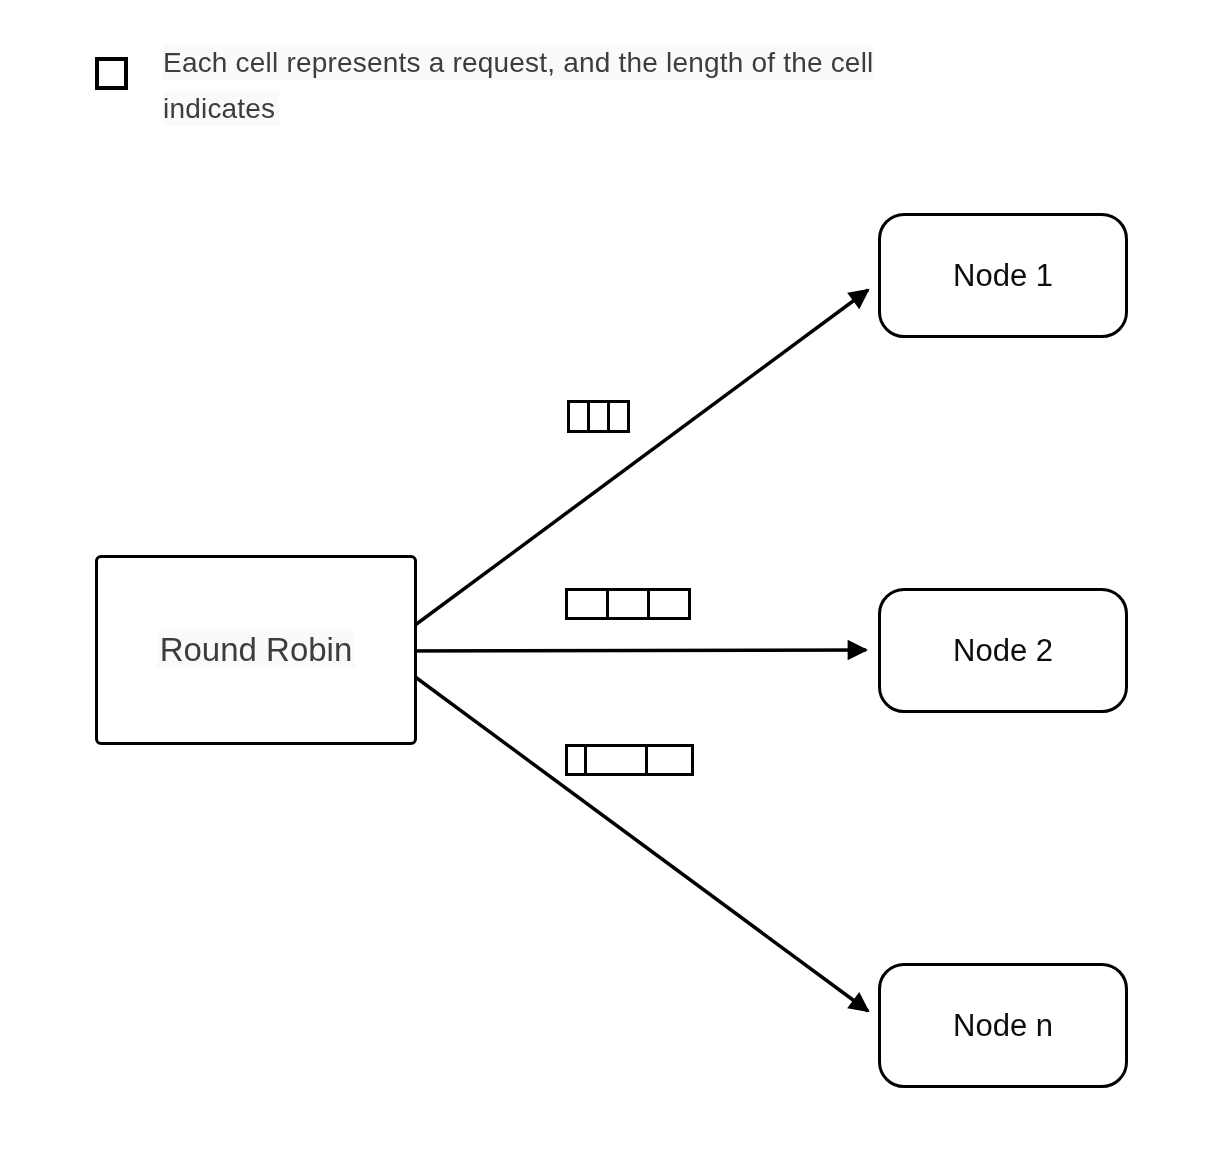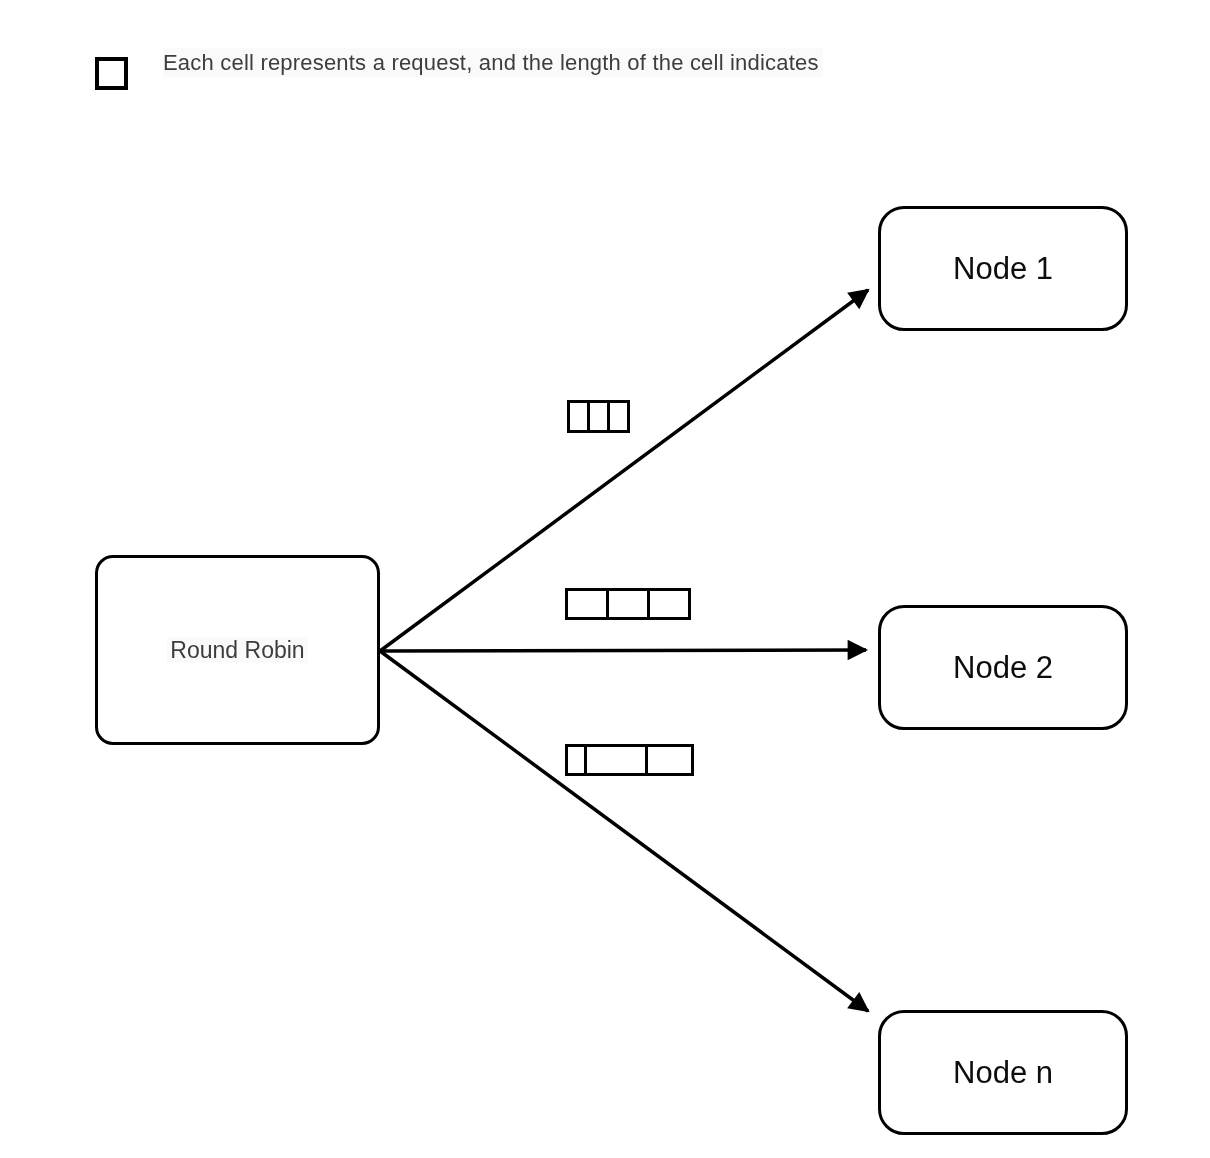--- a/index.html
+++ b/index.html
@@ -24,21 +24,21 @@
     width: 25px;
     height: 25px;
     border: 4px solid var(--stroke, #000);
     background: #ffffff;
   }
   .legend-text {
     position: absolute;
     left: 163px;
     top: 40px;
     width: 800px;
-    font-size: 22px;
+    font-size: 28px;
     line-height: 46px;
     color: var(--textGray, #3d3d3d);
     letter-spacing: 0.2px;
   }
   .legend-text .hl {
     background: #fafafa;
     padding: 2px 4px 2px 0;
   }
 
   
@@ -56,39 +56,39 @@
     display: flex;
     align-items: center;
     justify-content: center;
     text-align: center;
     z-index: 2;
     box-sizing: border-box;
   }
   .balancer {
     left: 95px;
     top: 555px;
-    width: 285px;
+    width: 322px;
     height: 190px;
-    border-radius: 18px;
-    font-size: 23px;
+    border-radius: 6px;
+    font-size: 33px;
     line-height: 48px;
     color: var(--textGray, #3d3d3d);
   }
   .balancer .hl { background: #fafafa; padding: 0 3px; }
   .node {
     left: 878px;
     width: 250px;
     height: 125px;
     border-radius: 26px;
     font-size: 31px;
     color: var(--textDark, #0d0d0d);
   }
-  .node-1 { top: 206px; justify-content: center; }
-  .node-2 { top: 588px; margin-top: 17px; }
-  .node-n { top: 1010px; }
+  .node-1 { top: 213px; justify-content: center; }
+  .node-2 { top: 588px; }
+  .node-n { top: 963px; }
 
   
   .cell-strip {
     position: absolute;
     display: flex;
     background: var(--stroke, #000);
     padding: 3px;
     gap: 3px;
     z-index: 2;
   }

